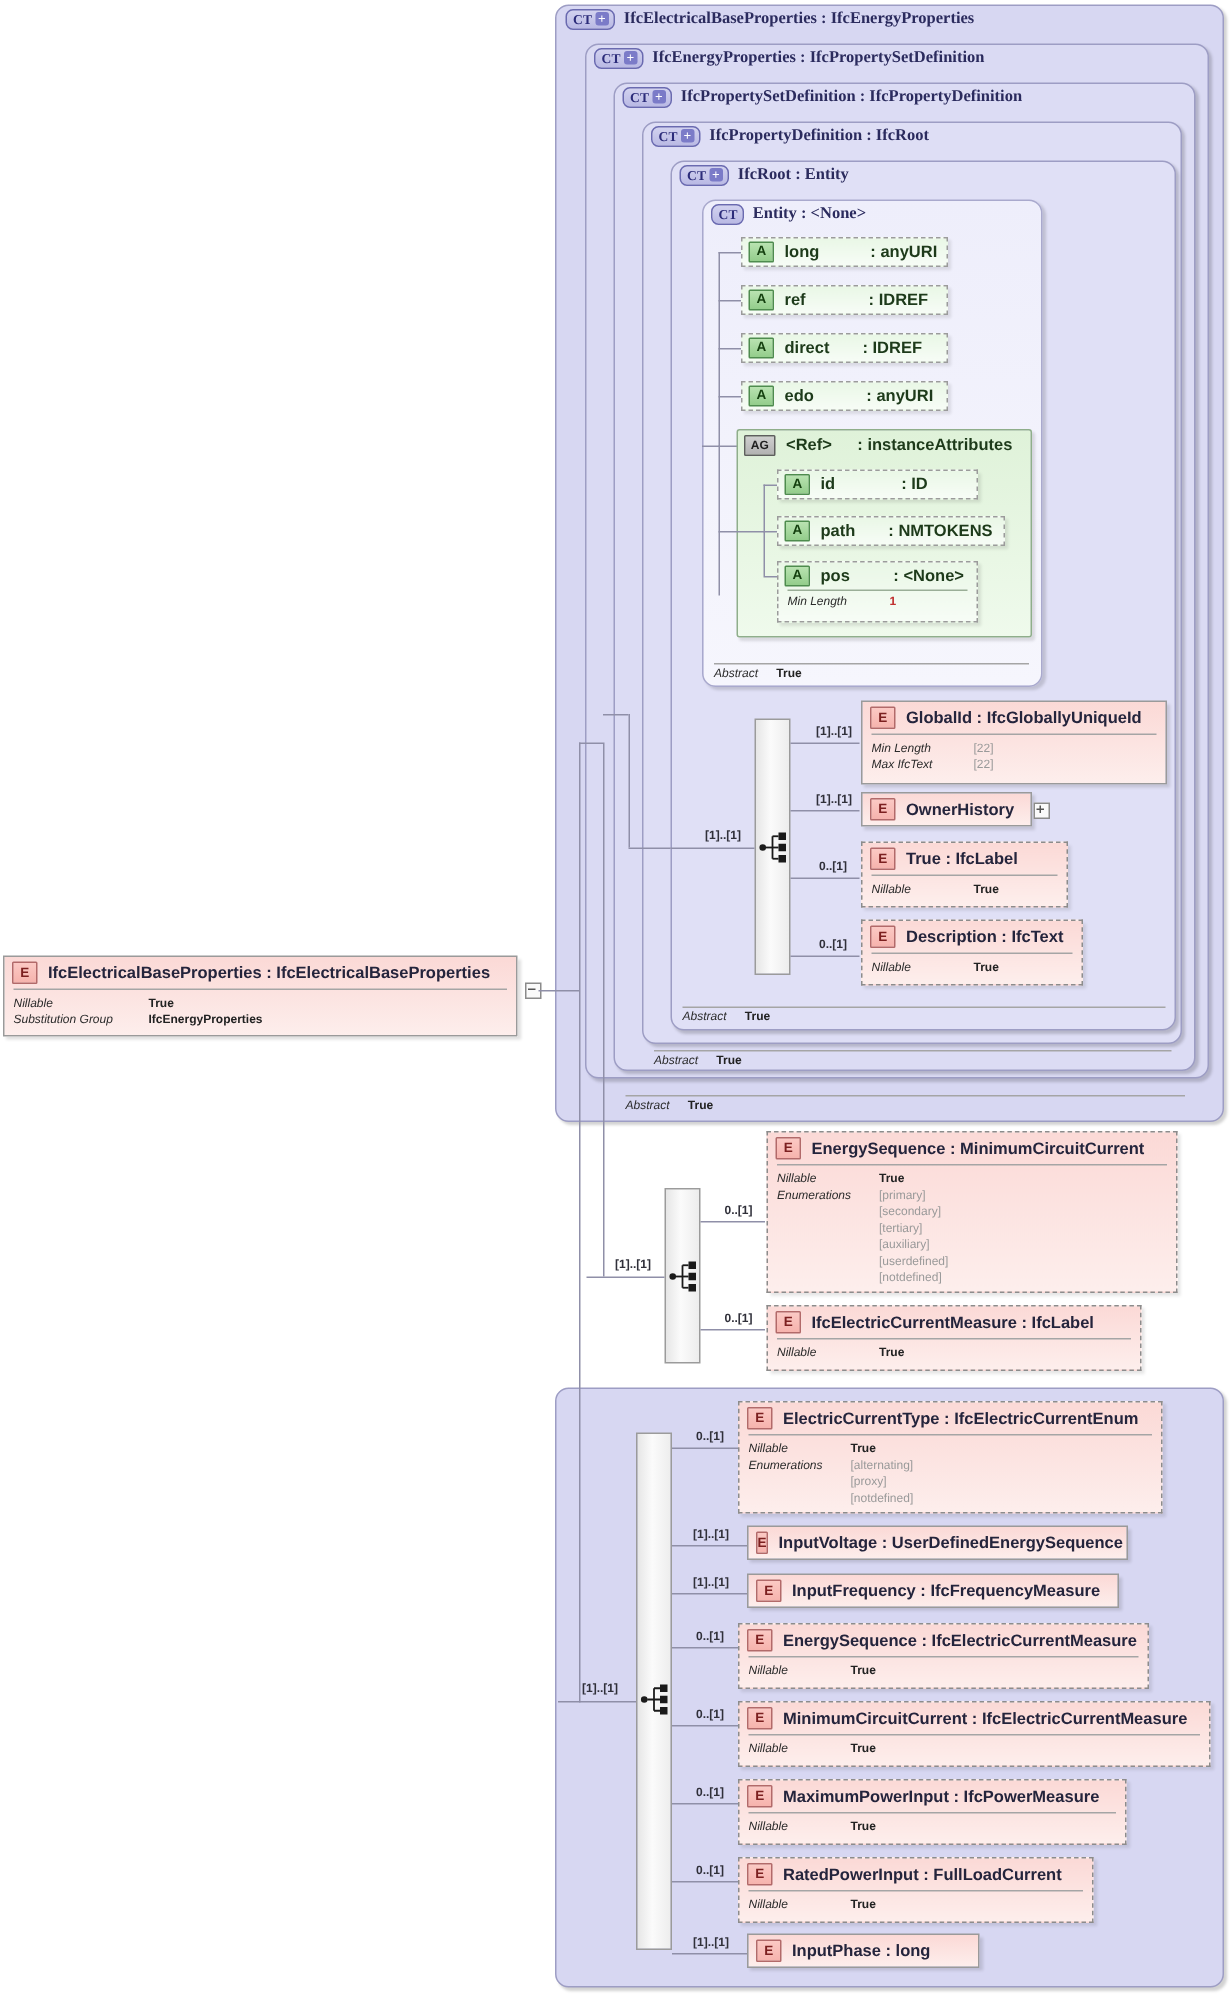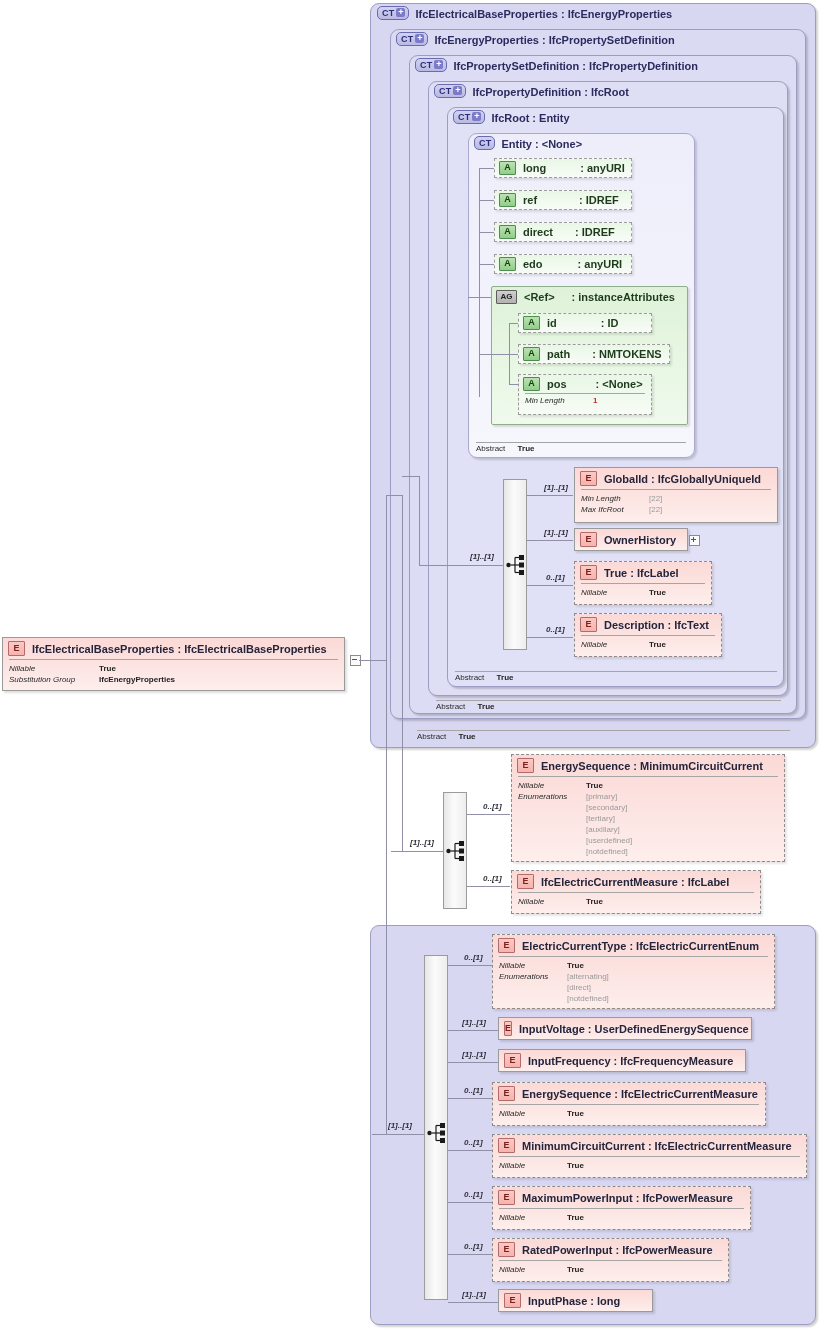--- a/index.html
+++ b/index.html
@@ -14,21 +14,21 @@
     border:1px solid #9d9dc4;
     border-radius:9px;
     box-shadow:2px 2px 2px rgba(0,0,0,0.18);
   }
   .ct-box.lvl2{background:#dadaf3;}
   .ct-box.lvl3{background:#dcdcf4;}
   .ct-box.lvl4{background:#dedef5;}
   .ct-box.lvl5{background:#e0e0f6;}
 
   
-  .ct-head{position:absolute;display:flex;align-items:flex-end;white-space:nowrap;}
+  .ct-head{position:absolute;display:flex;align-items:flex-start;white-space:nowrap;font-family:Liberation Serif, serif;}
   .ct-chip{
     display:inline-block;border:1px solid #6a6ab0;border-radius:5px;
     background:linear-gradient(#d2d2ef,#b9b9e4);
     color:#2c2c7a;font-size:9px;font-weight:bold;
     padding:1px 3px 1px 4px;line-height:10px;margin-right:6px;
     letter-spacing:.2px;
   }
   .ct-chip .plus{
     display:inline-block;width:9px;height:9px;line-height:8px;text-align:center;
     background:#7b7bc8;color:#fff;border-radius:2px;font-size:9px;margin-left:2px;
@@ -104,25 +104,25 @@
     border:1px solid #9b9b9b;
   }
   .seq-ico{position:absolute;}
 
   
   .ln{position:absolute;background:#8f8fa8;}
   .lnh{height:1px;}
   .lnv{width:1px;}
 
   
-  .card{position:absolute;font-size:8px;font-style:italic;font-weight:bold;color:#30303a;white-space:nowrap;}
+  .card{position:absolute;font-size:8px;font-weight:bold;color:#30303a;white-space:nowrap;}
 
   
   .abstract{position:absolute;font-size:8px;white-space:nowrap;}
-  .abstract .k{color:#2b2b2b;}
+  .abstract .k{font-style:italic;color:#2b2b2b;}
   .abstract .v{font-weight:bold;color:#222;margin-left:10px;}
   .abs-rule{position:absolute;height:1px;background:#a5a5a5;}
 
   
   .expander{
     position:absolute;width:9px;height:9px;border:1px solid #8b8b8b;background:#fafafa;
   }
   .expander:before{content:"";position:absolute;left:1px;top:3px;width:5px;height:1px;background:#555;}
   .expander.plus:after{content:"";position:absolute;left:3px;top:1px;width:1px;height:5px;background:#555;}
 </style>
@@ -262,21 +262,21 @@
   <div class="el-head">
     <span class="e-chip">E</span>
     <span class="el-title">GlobalId : IfcGloballyUniqueId</span>
   </div>
   <div class="el-facets">
     <div class="facet-row">
       <span class="facet-k">Min Length</span>
       <span class="facet-v gray">[22]</span>
     </div>
     <div class="facet-row">
-      <span class="facet-k">Max IfcRoot</span>
+      <span class="facet-k">Max IfcText</span>
       <span class="facet-v gray">[22]</span>
     </div>
   </div>
 </div>
 
 <div class="ln lnh" style="left:527px;top:540px;width:46px;height:1px;"></div>
 <div class="card" style="left:544px;top:528px;">[1]..[1]</div>
 <div class="el-box" style="left:574px;top:528px;width:114px;height:23px;">
   <div class="el-head">
     <span class="e-chip">E</span>
@@ -432,21 +432,21 @@
     <div class="facet-row">
         <span class="facet-k">Nillable</span>
         <span class="facet-v">True</span>
       </div>
     <div class="facet-row">
         <span class="facet-k">Enumerations</span>
         <span class="facet-v enum">[alternating]</span>
       </div>
     <div class="facet-row">
         <span class="facet-k"></span>
-        <span class="facet-v enum">[direct]</span>
+        <span class="facet-v enum">[proxy]</span>
       </div>
     <div class="facet-row">
         <span class="facet-k"></span>
         <span class="facet-v enum">[notdefined]</span>
       </div>
   </div>
 </div>
 
 <div class="ln lnh" style="left:448px;top:1030px;width:50px;height:1px;"></div>
 <div class="card" style="left:462px;top:1018px;">[1]..[1]</div>
@@ -509,21 +509,21 @@
         <span class="facet-v">True</span>
       </div>
   </div>
 </div>
 
 <div class="ln lnh" style="left:448px;top:1254px;width:44px;height:1px;"></div>
 <div class="card" style="left:464px;top:1242px;">0..[1]</div>
 <div class="el-box optional" style="left:492px;top:1238px;width:237px;height:44px;">
   <div class="el-head">
     <span class="e-chip">E</span>
-    <span class="el-title">RatedPowerInput : IfcPowerMeasure</span>
+    <span class="el-title">RatedPowerInput : FullLoadCurrent</span>
   </div>
   <div class="el-facets">
     <div class="facet-row">
         <span class="facet-k">Nillable</span>
         <span class="facet-v">True</span>
       </div>
   </div>
 </div>
 
 <div class="ln lnh" style="left:448px;top:1302px;width:50px;height:1px;"></div>

